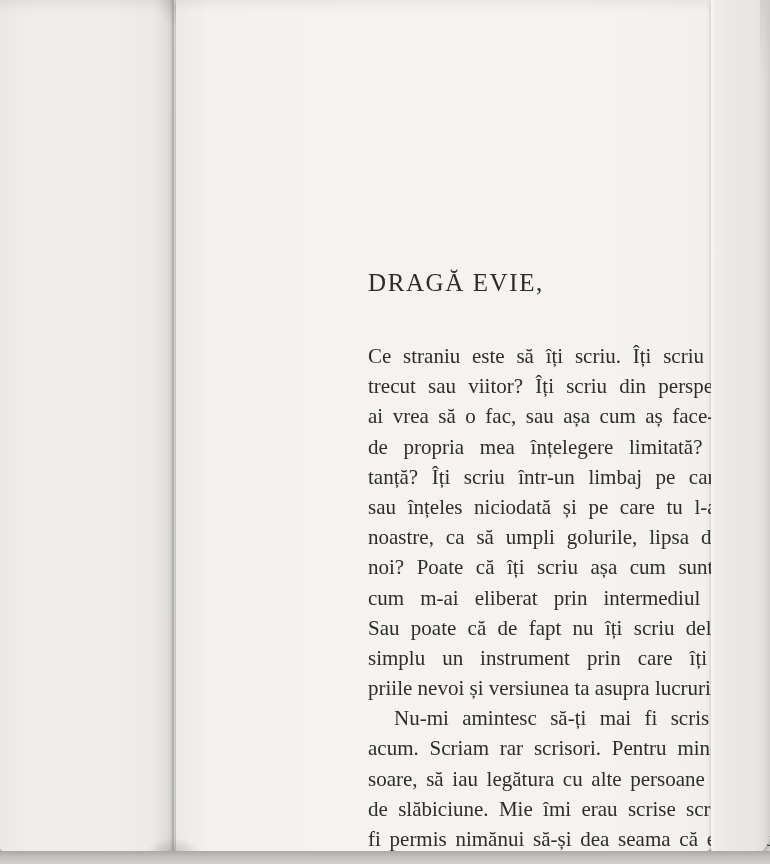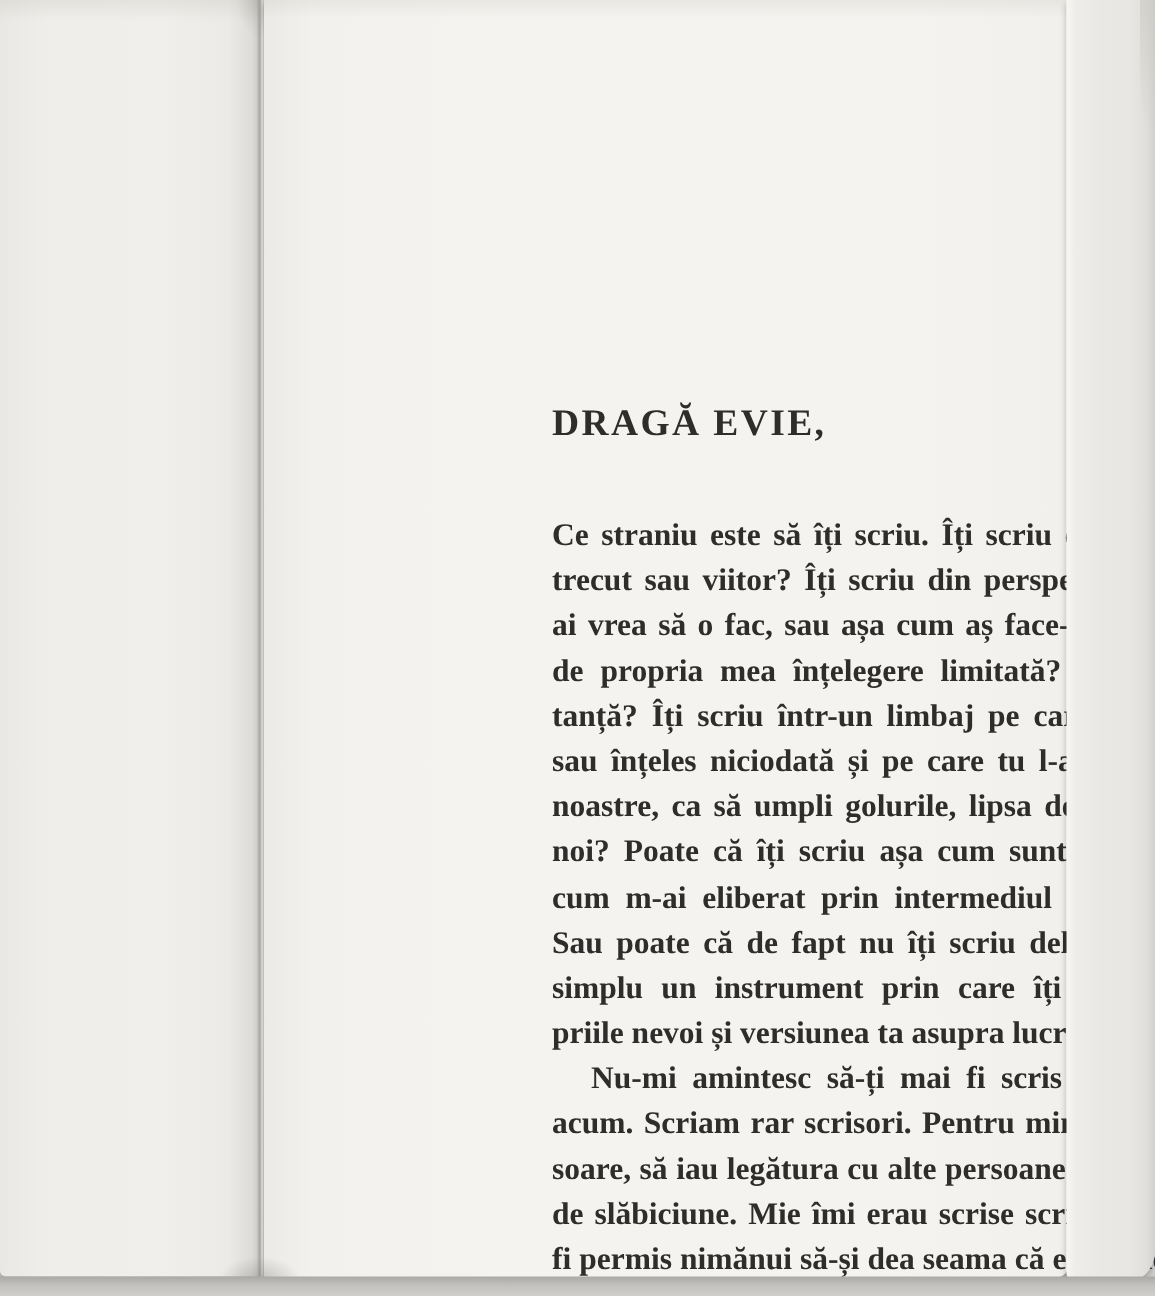--- a/index.html
+++ b/index.html
@@ -6,21 +6,20 @@
     margin: 0; padding: 0;
     width: 770px; height: 864px;
     overflow: hidden;
     background: #d3d2cf;
     font-family: "Liberation Serif", "DejaVu Serif", serif;
   }
   .photo {
     position: relative;
     width: 648px; height: 864px;
     background: linear-gradient(to bottom, #dbdad7 0%, #d6d5d2 80%, #cfcecb 100%);
-    font-weight: bold;
   }
   
   .left-page {
     position: absolute; left: 0; top: 0;
     width: 173px; height: 851px;
     background: linear-gradient(to right,
       #e9e8e4 0%, #efeeea 18%, #f0efeb 62%,
       #eceae6 88%, #dddcd8 97%, #c9c8c4 100%);
     border-radius: 0 0 0 4px;
     box-shadow: 0 3px 4px rgba(60,58,54,0.35);

